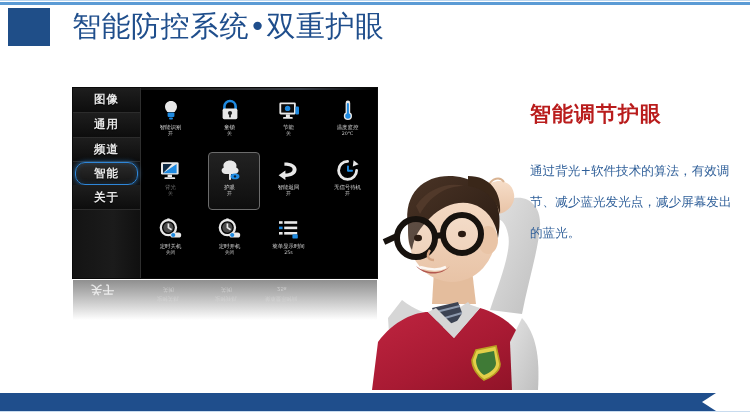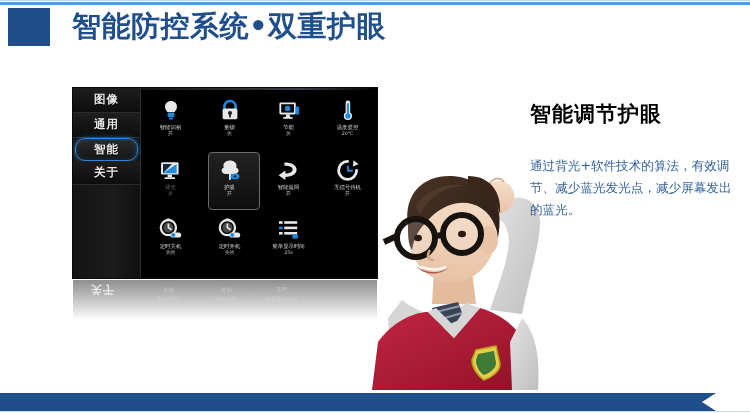--- a/index.html
+++ b/index.html
@@ -13,21 +13,21 @@
 
   
   .top-rule{position:absolute;left:0;top:2px;width:750px;height:3px;background:#5b9bd5;}
   .top-rule-thin{position:absolute;left:0;top:0px;width:750px;height:1px;background:#bcd6ee;}
 
   
   .header{position:absolute;left:0;top:6px;width:750px;height:48px;}
   .header-block{position:absolute;left:8px;top:2px;width:42px;height:38px;background:#1f4e88;}
   .header-title{
     position:absolute;left:72px;top:-2px;
-    font-size:29px;font-weight:bold;color:#1f4e8c;
+    font-size:29px;font-weight:normal;color:#1f4e8c;
     letter-spacing:0.5px;white-space:nowrap;line-height:44px;
   }
 
   
   .tv-wrap{position:absolute;left:73px;top:88px;width:304px;height:190px;}
   .tv-panel{
     position:absolute;left:0;top:0;width:304px;height:190px;
     background:#000;overflow:hidden;
     box-shadow:0 0 0 1px #0a0a0a;
   }
@@ -87,25 +87,25 @@
     letter-spacing:1px;transform:scaleY(-1);opacity:.9;
   }
   .refl-sm{position:absolute;color:#e8e8e8;font-size:5.4px;transform:scaleY(-1);opacity:.55;white-space:nowrap;}
 
   
   .boy{position:absolute;left:372px;top:142px;width:210px;height:248px;}
 
   
   .right-head{
     position:absolute;left:530px;top:100px;
-    font-size:21px;font-weight:bold;color:#000000;letter-spacing:1px;white-space:nowrap;
+    font-size:21px;font-weight:bold;color:#b91c1c;letter-spacing:1px;white-space:nowrap;
   }
   .right-body{
     position:absolute;left:530px;top:155px;width:212px;
-    font-size:12.6px;line-height:22px;color:#2f5f99;
+    font-size:12.6px;line-height:31px;color:#2f5f99;
   }
 
   
   .footer{
     position:absolute;left:0;top:393px;width:702px;height:18px;background:#1f4e8c;
   }
   .footer-tip{
     position:absolute;left:702px;top:393px;width:0;height:0;
     border-top:9px solid #1f4e8c;border-bottom:9px solid #1f4e8c;
     border-right:14px solid transparent;
@@ -128,20 +128,23 @@
   <div class="tv-wrap">
     <div class="tv-panel">
       <div class="tv-top-glow"></div>
 
       <div class="tv-side" id="tv-sidebar">
           <div class="side-item">
             <span>图像</span>
           </div>
           <div class="side-item">
             <span>通用</span>
+          </div>
+          <div class="side-item">
+            <span>频道</span>
           </div>
           <div class="side-item active">
             <span>智能</span>
           </div>
           <div class="side-item">
             <span>关于</span>
           </div>
         </div>
 
       <div class="tv-main">

